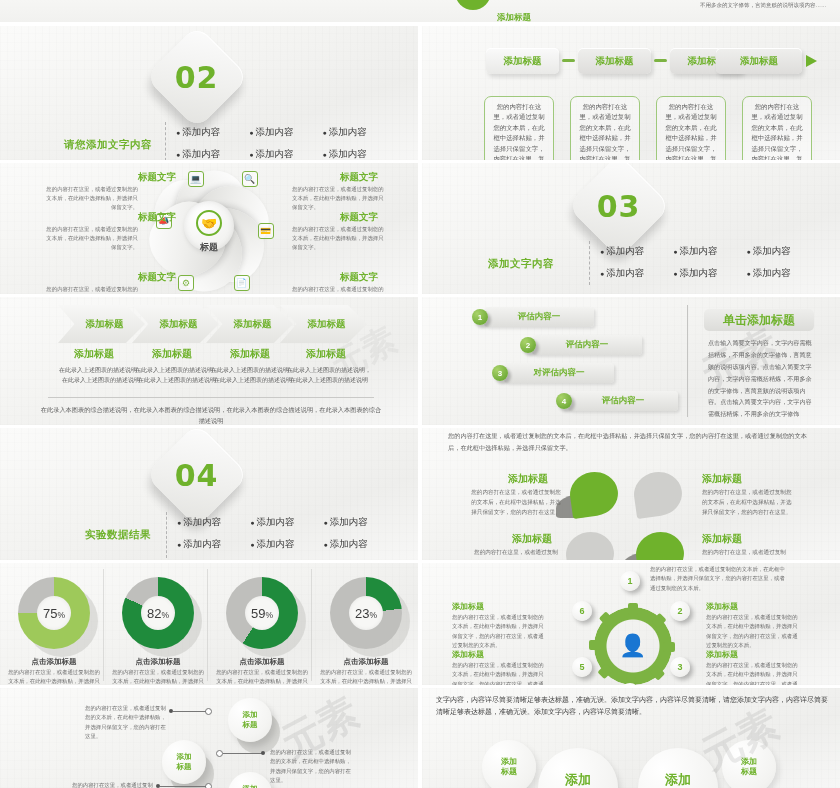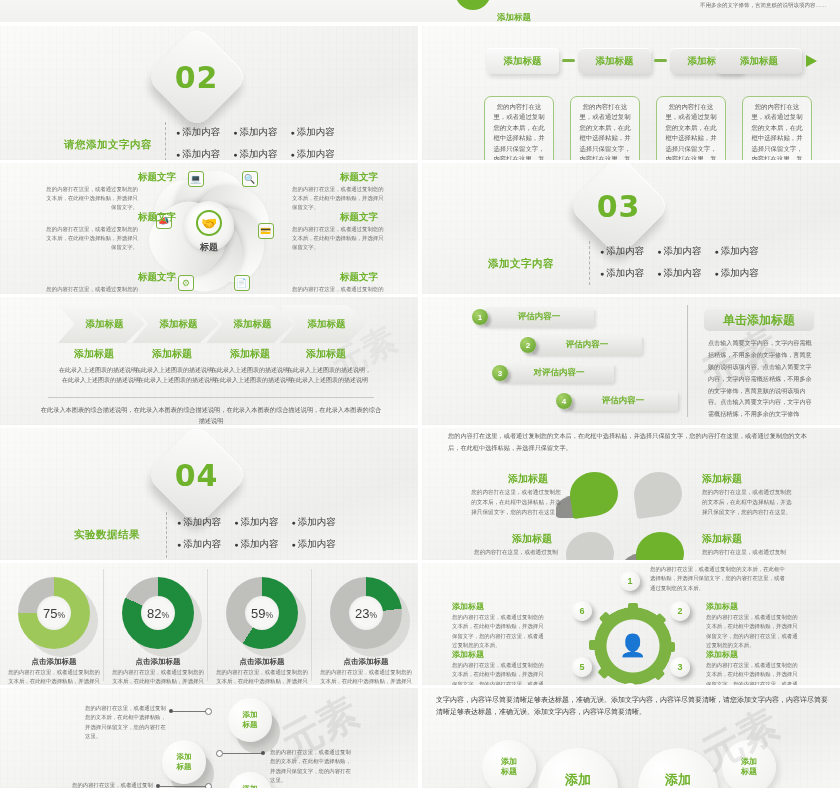--- a/index.html
+++ b/index.html
@@ -40,21 +40,21 @@
     transform:rotate(-45deg);
     font-size:30px; font-weight:bold; color:#6fb22c; letter-spacing:1px;
     font-family:"DejaVu Sans",sans-serif;
   }
   .numtitle{
     position:absolute; font-size:10.5px; font-weight:bold; color:#6fb22c;
     letter-spacing:.5px; white-space:nowrap;
   }
   .numdash{ position:absolute; width:0; border-left:1px dashed #b3b3b3; }
   .bullets{ position:absolute; }
-  .bullet-row{ display:flex; gap:13px; margin-bottom:9px; }
+  .bullet-row{ display:flex; gap:29px; margin-bottom:9px; }
   .bullet{ font-size:9.5px; color:#3a3a3a; white-space:nowrap; }
   .bullet::before{ content:"\25CF"; font-size:7px; color:#3a3a3a; margin-right:2px; vertical-align:middle;}
 
   
   .chip{
     position:absolute; height:26px; width:73px; border-radius:5px;
     background:linear-gradient(180deg,#fafafa,#e9e9e7);
     box-shadow:2px 3px 4px rgba(0,0,0,.13), inset 0 1px 0 #fff;
     display:flex; align-items:center; justify-content:center;
     font-size:9.5px; font-weight:bold; color:#6fb22c; white-space:nowrap;
@@ -364,21 +364,21 @@
     <div class="sidehead" style="left:282px;top:12px;width:110px;">单击添加标题</div>
     <div class="sidebody" style="left:286px;top:40px;width:108px;">点击输入简要文字内容，文字内容需概括精炼，不用多余的文字修饰，言简意赅的说明该项内容。点击输入简要文字内容，文字内容需概括精炼，不用多余的文字修饰，言简意赅的说明该项内容。点击输入简要文字内容，文字内容需概括精炼，不用多余的文字修饰</div>
   </div>
 
   <div class="gap-h" style="left:0;top:425px;width:840px;height:3px;"></div>
 
   <div class="slide" style="left:0;top:428px;width:418px;height:132px;">
     <div class="numbox" style="left:160px;top:10px;">
       <span>04</span>
     </div>
-    <div class="numtitle" style="left:74px;top:100px;">实验数据结果</div>
+    <div class="numtitle" style="left:85px;top:100px;">实验数据结果</div>
     <div class="numdash" style="left:166px;top:84px;height:46px;"></div>
     <div class="bullets" style="left:177px;top:88px;">
       <div class="bullet-row">
         <div class="bullet">添加内容</div>
         <div class="bullet">添加内容</div>
         <div class="bullet">添加内容</div>
       </div>
       <div class="bullet-row">
         <div class="bullet">添加内容</div>
         <div class="bullet">添加内容</div>

